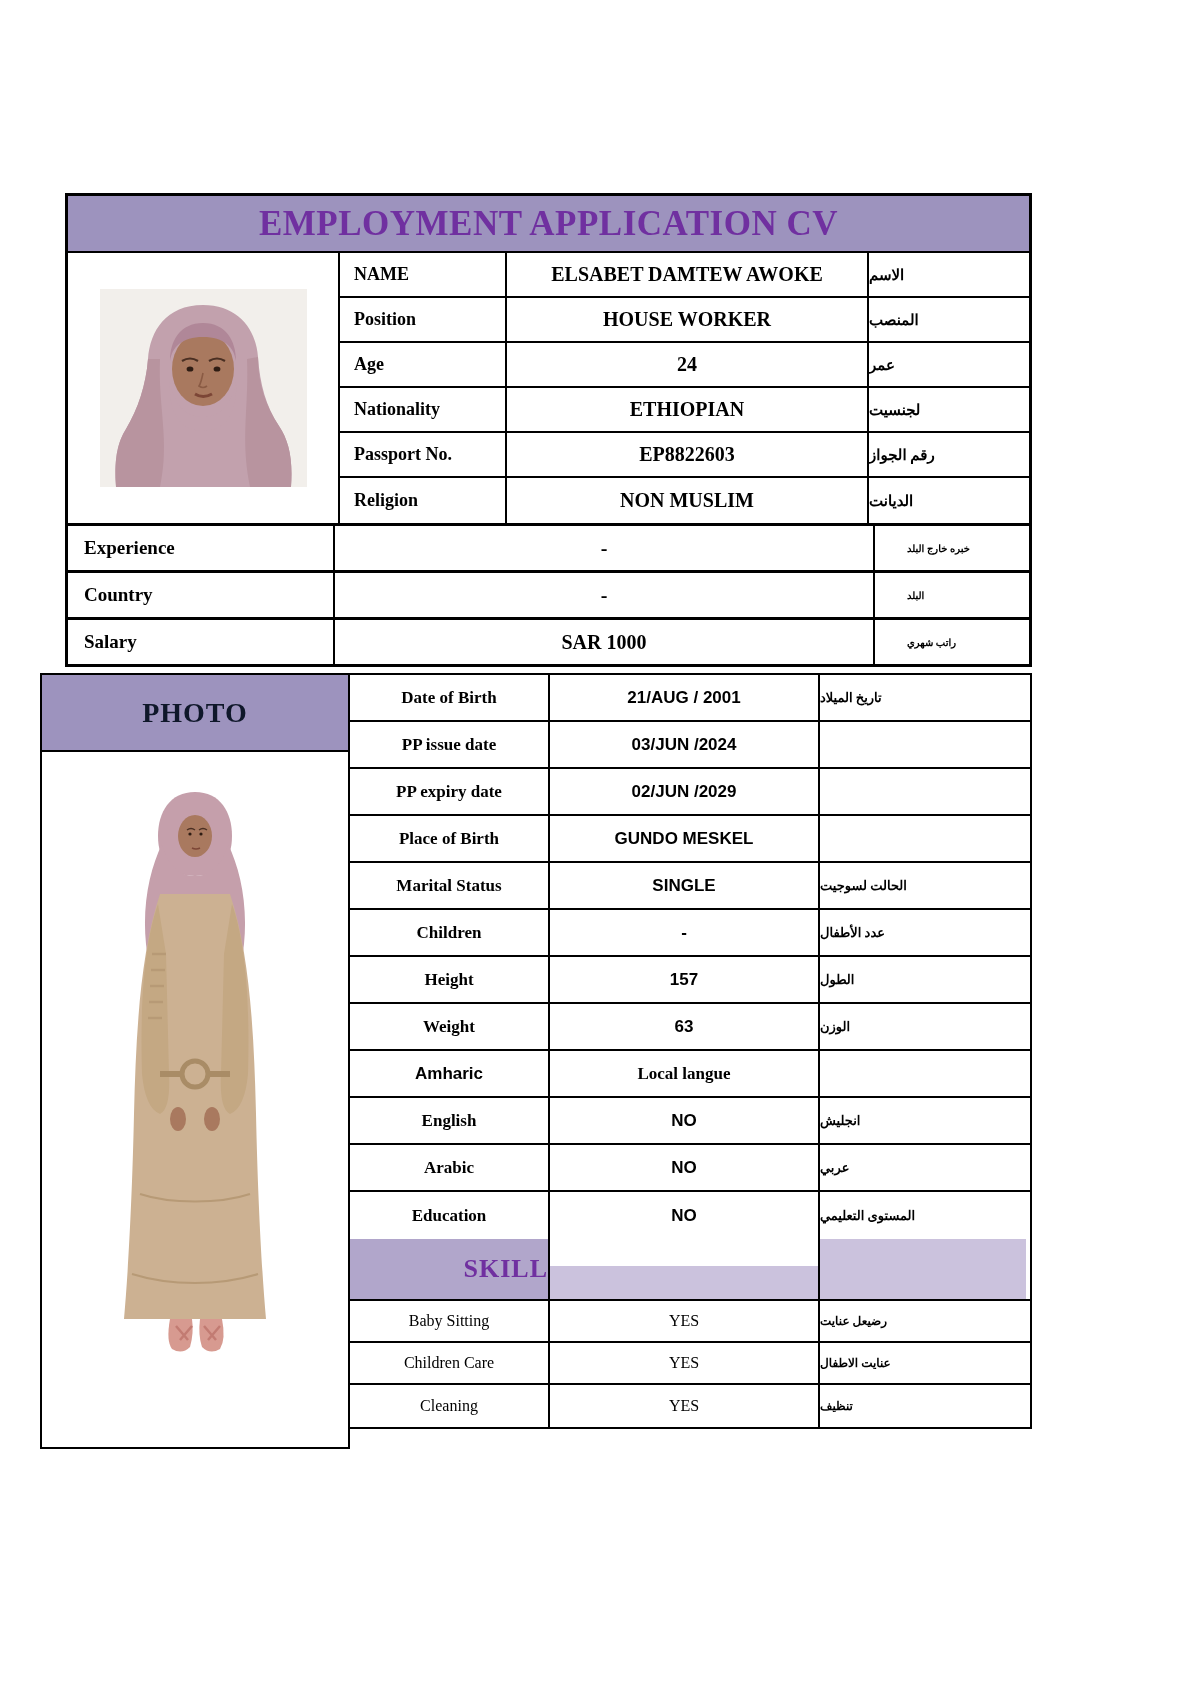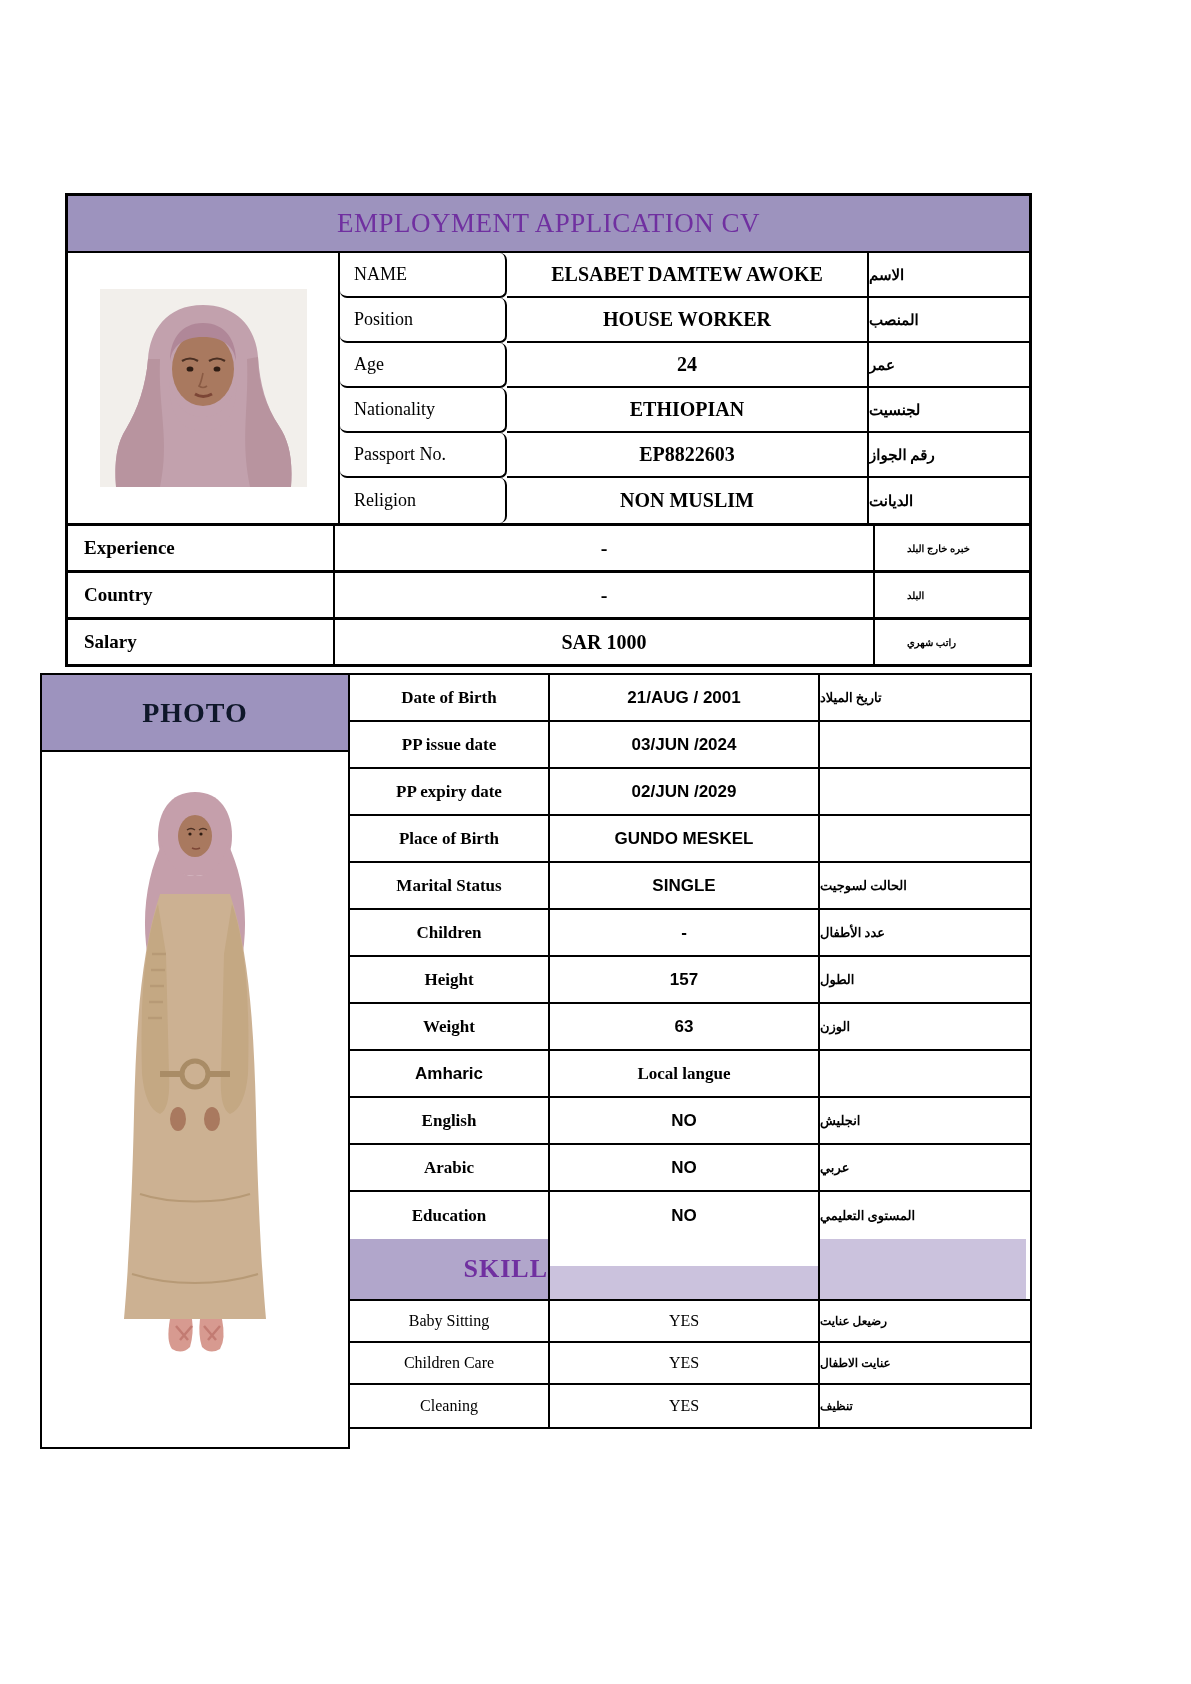--- a/index.html
+++ b/index.html
@@ -2,26 +2,26 @@
 <html><head>
 <meta charset="utf-8">
 <style>
   html,body{margin:0;padding:0;background:#ffffff;}
   body{width:1191px;height:1684px;position:relative;font-family:"Liberation Serif",serif;color:#000;}
   .abs{position:absolute;}
 
   
   .t1{left:65px;top:193px;width:967px;border:3px solid #000;background:#fff;box-sizing:border-box;}
   .t1-header{height:55px;background:#9d93be;border-bottom:2px solid #000;display:flex;align-items:center;justify-content:center;}
-  .t1-header span{font-size:27px;font-weight:normal;color:#7030a0;letter-spacing:.5px;}
+  .t1-header span{font-size:35px;font-weight:bold;color:#7030a0;letter-spacing:.5px;}
   .t1-main{display:grid;grid-template-columns:272px 167px 362px 160px;grid-auto-rows:45px;}
   .t1-photo-cell{grid-column:1;grid-row:1 / span 6;border-right:2px solid #000;display:flex;align-items:flex-start;justify-content:center;padding-top:36px;}
   .t1-main .cell{border-bottom:2px solid #000;display:flex;align-items:center;box-sizing:border-box;}
   .t1-main .trow:last-child .cell{border-bottom:none;}
-  .cell.lbl{padding-left:14px;font-weight:normal;font-size:18px;border-right:2px solid #000;border-radius:7px;}
+  .cell.lbl{padding-left:14px;font-weight:bold;font-size:18px;border-right:2px solid #000;}
   .cell.val{justify-content:center;font-weight:bold;font-size:20px;border-right:2px solid #000;}
   .cell.ar{justify-content:flex-end;padding-right:8px;font-weight:bold;font-size:15px;direction:rtl;}
   .t1-brow{display:grid;grid-template-columns:267px 540px 157px;height:44px;border-top:3px solid #000;}
   .t1-brow .b-lbl{padding-left:16px;font-weight:bold;font-size:19px;display:flex;align-items:center;border-right:2px solid #000;box-sizing:border-box;}
   .t1-brow .b-val{display:flex;align-items:center;justify-content:center;font-weight:bold;font-size:20px;border-right:2px solid #000;box-sizing:border-box;}
   .t1-brow .b-ar{display:flex;align-items:center;justify-content:flex-end;font-weight:bold;font-size:10px;direction:rtl;box-sizing:border-box;margin-left:32px;}
 
   
   .t2{left:40px;top:673px;width:992px;height:776px;}
   .t2-photo-col{position:absolute;left:0;top:0;width:310px;height:776px;border:2px solid #000;box-sizing:border-box;background:#fff;}

